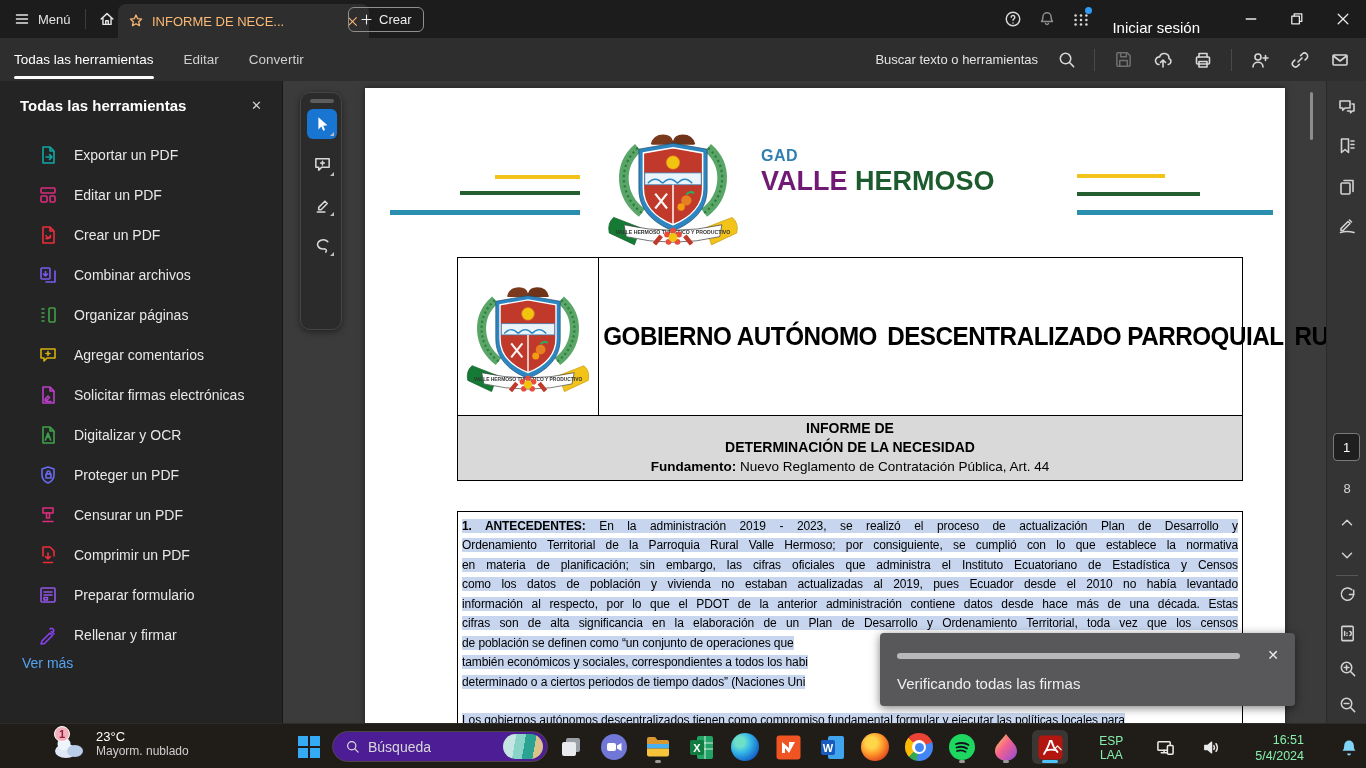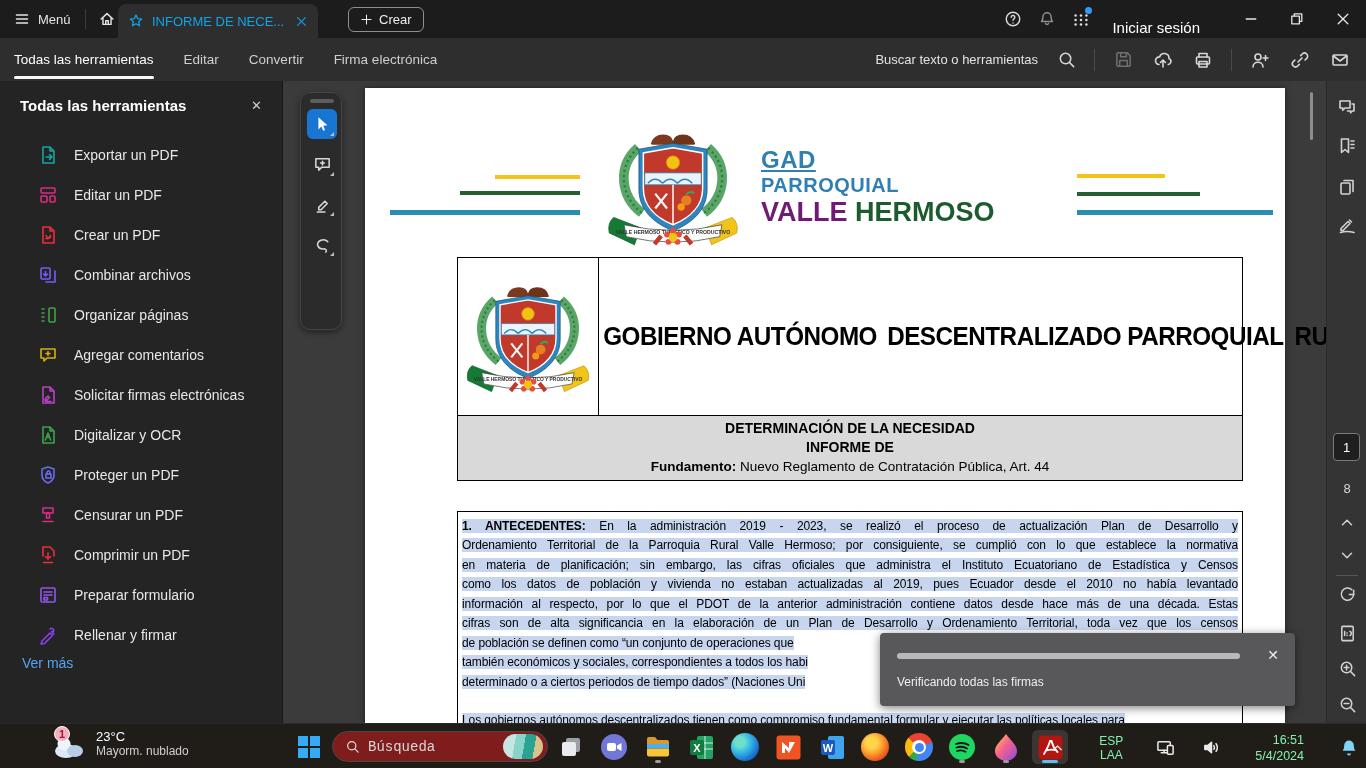--- a/index.html
+++ b/index.html
@@ -6,22 +6,22 @@
   html,body { width:1366px; height:768px; overflow:hidden; background:#3b3b3b;
               font-family:"Liberation Sans", sans-serif; }
   svg.ic { fill:none; stroke:currentColor; stroke-width:1.6; stroke-linecap:round; stroke-linejoin:round; }
 
   
   #titlebar { position:absolute; left:0; top:0; width:1366px; height:38px; background:#1c1c1c; z-index:30; }
   .tb-left { position:absolute; left:0; top:0; height:38px; display:flex; align-items:center; color:#e4e4e4; }
   .menu-btn { display:flex; align-items:center; gap:8px; padding:0 14px; height:38px; font-size:13px; cursor:default; }
   .tb-sep { width:1px; height:20px; background:#3c3c3c; }
   .home-btn { padding:0 12px; height:38px; display:flex; align-items:center; }
-  .doc-tab { position:absolute; left:118px; top:4px; width:200px; height:34px; background:#2e2e2e;
-             border-radius:8px 8px 0 0; display:flex; align-items:center; gap:8px; padding:0 10px; color:#0ea5e9; }
+  .doc-tab { position:absolute; left:118px; top:4px; width:251px; height:34px; background:#2e2e2e;
+             border-radius:8px 8px 0 0; display:flex; align-items:center; gap:8px; padding:0 10px; color:#fdba74; }
   .doc-tab .t-title { font-size:13px; white-space:nowrap; overflow:hidden; flex:1; }
   .create-btn { position:absolute; left:348px; top:7px; height:25px; border:1px solid #8f8f8f; border-radius:6px;
                 display:flex; align-items:center; gap:6px; padding:0 11px; color:#eee; font-size:13px; }
   .tb-right { position:absolute; right:0; top:0; height:38px; display:flex; align-items:center; color:#d9d9d9; }
   .tb-icon { width:34px; height:38px; display:flex; align-items:center; justify-content:center; position:relative; }
   .grid-dot { position:absolute; top:7px; right:6px; width:7px; height:7px; border-radius:50%; background:#2f9bf4; }
   .signin { font-size:15px; color:#fff; margin:16px 28px 0 14px; }
   .winbtn { width:46px; height:38px; display:flex; align-items:center; justify-content:center; color:#e8e8e8; }
 
   
@@ -54,21 +54,21 @@
         justify-content:center; color:#d9d9d9; }
   .qt::after { content:""; position:absolute; right:3px; bottom:3px; border:2.5px solid transparent; border-right-color:#bdbdbd; border-bottom-color:#bdbdbd; }
   .qt.sel { background:#1876d2; color:#fff; }
 
   
   #viewer { position:absolute; left:284px; top:81px; width:1042px; height:642px; background:#3b3b3b; }
   #page { position:absolute; left:81px; top:7px; width:920px; height:635px; background:#fff; box-shadow:0 0 6px rgba(0,0,0,.5); color:#000; }
   .lh-line { position:absolute; height:4px; }
   .crest1 { position:absolute; left:222px; top:36px; }
   .lh-text { position:absolute; left:396px; top:60px; line-height:1; font-weight:bold; letter-spacing:.5px; }
-  .lh-gad { font-size:24px;text-decoration:underline; }
+  .lh-gad { font-size:16px; }
   .lh-parr { font-size:20px; margin-top:3px; }
   .lh-vh { font-size:27px; margin-top:4px; letter-spacing:0; }
 
   .htable { position:absolute; left:92px; top:169px; width:786px; border:1.5px solid #000; }
   .ht-row1 { display:flex; height:157px; }
   .ht-cell-crest { width:258px; border-right:1.5px solid #000; display:flex; align-items:center; justify-content:center; }
   .ht-cell-title { flex:1; display:flex; align-items:center; justify-content:center; }
   .ht-title { font-weight:bold; font-size:25px; line-height:35px; letter-spacing:-.5px; transform:scaleX(.97); white-space:nowrap; }
   .ht-band { border-top:1.5px solid #000; background:#d9d9d9; text-align:center; padding:3px 0 4px; }
   .ht-band .b1 { font-weight:bold; font-size:14px; line-height:19px; }
@@ -78,43 +78,43 @@
   .bl { height:19.45px; overflow:hidden; font-size:12px; line-height:19.45px; letter-spacing:-.1px; }
   .bl.j { text-align:justify; text-align-last:justify; }
   .bl .hl { background:#c7d6ee; }
   .bl.gap { height:19.45px; }
 
   
   #toast { position:absolute; left:880px; top:633px; width:415px; height:73px; background:#58585a; border-radius:4px;
            box-shadow:0 2px 10px rgba(0,0,0,.5); z-index:25; }
   .toast-bar { position:absolute; left:17px; top:20px; width:343px; height:6px; border-radius:3px; background:#b9b9b9; }
   .toast-x { position:absolute; right:12px; top:12px; color:#ececec; font-size:14px; width:20px; height:20px; display:flex; align-items:center; justify-content:center; }
-  .toast-msg { position:absolute; left:17px; top:42px; color:#eeeeee; font-size:12px; }
+  .toast-msg { position:absolute; left:17px; top:42px; color:#eeeeee; font-size:15px; }
 
   
   #rail { position:absolute; left:1326px; top:81px; width:40px; height:642px; background:#343434; border-left:1px solid #292929; z-index:20; }
   .rail-ic { position:absolute; left:7px; width:26px; height:26px; display:flex; align-items:center; justify-content:center; color:#d2d2d2; }
   .pagebox { position:absolute; left:6px; top:352px; width:27px; height:28px; border:1px solid #7a7a7a; border-radius:4px;
              background:#1f1f1f; color:#fff; font-size:13px; display:flex; align-items:center; justify-content:center; }
   .pagetotal { position:absolute; left:0; top:400px; width:40px; text-align:center; color:#d6d6d6; font-size:13px; }
   .rail-sep { position:absolute; left:9px; top:494px; width:22px; height:1px; background:#565656; }
   #scrollthumb { position:absolute; left:1310px; top:92px; width:3px; height:48px; background:#8d8d8d; border-radius:2px; z-index:22; }
 
   
   #taskbar { position:absolute; left:0; top:723px; width:1366px; height:45px; background:#201d19; border-top:1px solid #2e2a25; z-index:40; }
   .weather { position:absolute; left:52px; top:4px; display:flex; gap:10px; align-items:center; color:#fff; }
   .w-badge { position:absolute; left:2px; top:-2px; width:16px; height:16px; border-radius:50%; background:#f3afbc;
              color:#8f1f3a; font-size:11px; font-weight:bold; display:flex; align-items:center; justify-content:center; border:1px solid #fff; }
   .w-temp { font-size:13px; }
   .w-cond { font-size:12px; color:#cfcfcf; }
   .startbtn { position:absolute; left:293px; top:7px; width:32px; height:32px; display:flex; align-items:center; justify-content:center; }
   .winlogo { display:grid; grid-template-columns:10px 10px; grid-template-rows:10px 10px; gap:2px; }
   .winlogo div { background:#36abf5; }
-  .searchpill { position:absolute; left:332px; top:7px; width:216px; height:31px; background:#7f1d1d; border:1px solid #4c463f;
-                border-radius:16px; display:flex; align-items:center; padding:0 4px 0 12px; color:#d8d8d8;font-family:Liberation Mono, monospace; }
+  .searchpill { position:absolute; left:332px; top:7px; width:216px; height:31px; background:#4c1d95; border:1px solid #4c463f;
+                border-radius:16px; display:flex; align-items:center; padding:0 4px 0 12px; color:#d8d8d8; }
   .searchpill .s-txt { font-size:14px; margin-left:8px; flex:1; }
   .s-img2 { width:40px; height:25px; border-radius:13px;
             background:linear-gradient(100deg,#c6e6e3 0 30%,#8ad3c9 30% 52%,#2ba393 52% 76%,#d9c28c 76%); }
   .tb-app { position:absolute; top:6px; width:36px; height:34px; display:flex; align-items:center; justify-content:center; border-radius:6px; }
   .tb-app.active { background:#3a3633; }
   .run-dot { position:absolute; bottom:1px; left:50%; transform:translateX(-50%); width:6px; height:3px; border-radius:2px; background:#9a9a9a; }
   .run-bar { position:absolute; bottom:1px; left:50%; transform:translateX(-50%); width:16px; height:3px; border-radius:2px; background:#4cc2ff; }
   .tray { position:absolute; right:0; top:0; height:47px; display:flex; align-items:center; color:#86efac;gap:22px; }
   .lang { text-align:center; font-size:12px; line-height:14px; margin:0 8px; }
   .clock { text-align:right; font-size:12.5px; line-height:16px; margin:0 6px 0 10px; }
@@ -232,21 +232,20 @@
         </svg>
       </div>
   </div>
 </div>
 
 <div id="toolbar">
   <div class="tool-tabs">
     <div class="tool-tab active">Todas las herramientas</div>
     <div class="tool-tab">Editar</div>
     <div class="tool-tab">Convertir</div>
-    <div class="tool-tab">Firma electrónica</div>
   </div>
   <div class="tool-actions">
     <span class="search-lbl">Buscar texto o herramientas</span>
     <div class="ta-icon">
       <svg class="ic" width="19" height="19" viewBox="0 0 20 20">
           <circle cx="9" cy="9" r="5.5"></circle>
           <path d="M13.2 13.2 L17.5 17.5"></path>
         </svg>
     </div>
     <div class="ta-sep"></div>
@@ -429,43 +428,42 @@
     <div class="lh-line" style="left: 712px; top: 86px; width: 88px; background: rgb(242, 195, 24);"></div>
     <div class="lh-line" style="left: 712px; top: 104px; width: 123px; background: rgb(35, 95, 49);"></div>
     <div class="lh-line" style="left: 712px; top: 122px; width: 196px; height: 5px; background: rgb(42, 143, 174);"></div>
 
     <svg class="crest1" width="172" height="126">
         <use href="#crest"></use>
       </svg>
 
     <div class="lh-text">
       <div class="lh-gad" style="color: rgb(47, 127, 178);">GAD</div>
-      <div class="lh-parr" style="color: rgb(47, 127, 178);">PARROQUIAL</div>
       <div class="lh-vh">
         <span style="color: #701a75;">VALLE</span>
         <span style="color: rgb(28, 91, 45);">HERMOSO</span>
       </div>
     </div>
 
     <div class="htable">
       <div class="ht-row1">
         <div class="ht-cell-crest">
           <svg width="140" height="132">
               <use href="#crest"></use>
             </svg>
         </div>
         <div class="ht-cell-title">
           <div class="ht-title">GOBIERNO AUTÓNOMO</div>
           <div class="ht-title">DESCENTRALIZADO PARROQUIAL</div>
           <div class="ht-title">RURAL VALLE HERMOSO</div>
         </div>
       </div>
       <div class="ht-band">
+        <div class="b1">INFORME DE</div>
         <div class="b1">DETERMINACIÓN DE LA NECESIDAD</div>
-        <div class="b1">INFORME DE</div>
         <div class="b3">
           <b>Fundamento:</b><span> Nuevo Reglamento de Contratación Pública, Art. 44</span>
         </div>
       </div>
     </div>
 
     <div class="bodybox">
       <div class="bl j"><span class="hl"><b>1. ANTECEDENTES:</b><span> En la administración 2019 - 2023, se realizó el proceso de actualización Plan de Desarrollo y</span></span></div>
       <div class="bl j"><span class="hl">Ordenamiento Territorial de la Parroquia Rural Valle Hermoso; por consiguiente, se cumplió con lo que establece la normativa</span></div>
       <div class="bl j"><span class="hl">en materia de planificación; sin embargo, las cifras oficiales que administra el Instituto Ecuatoriano de Estadística y Censos</span></div>

